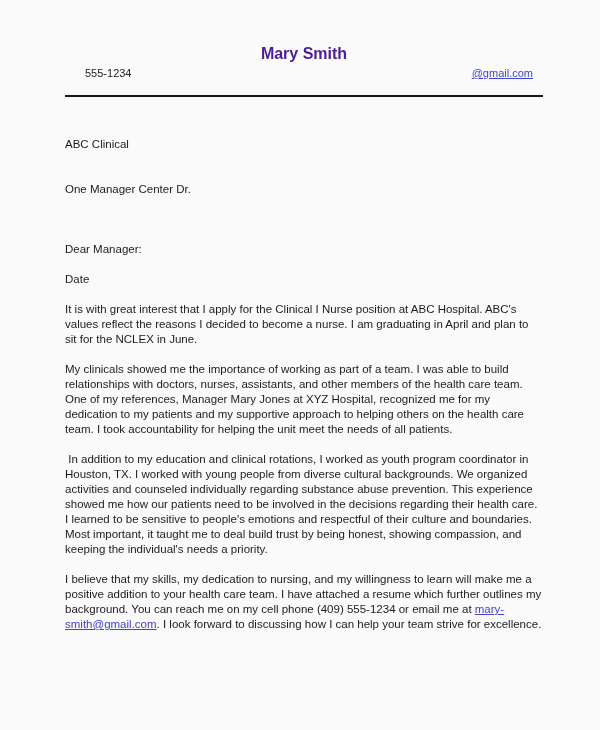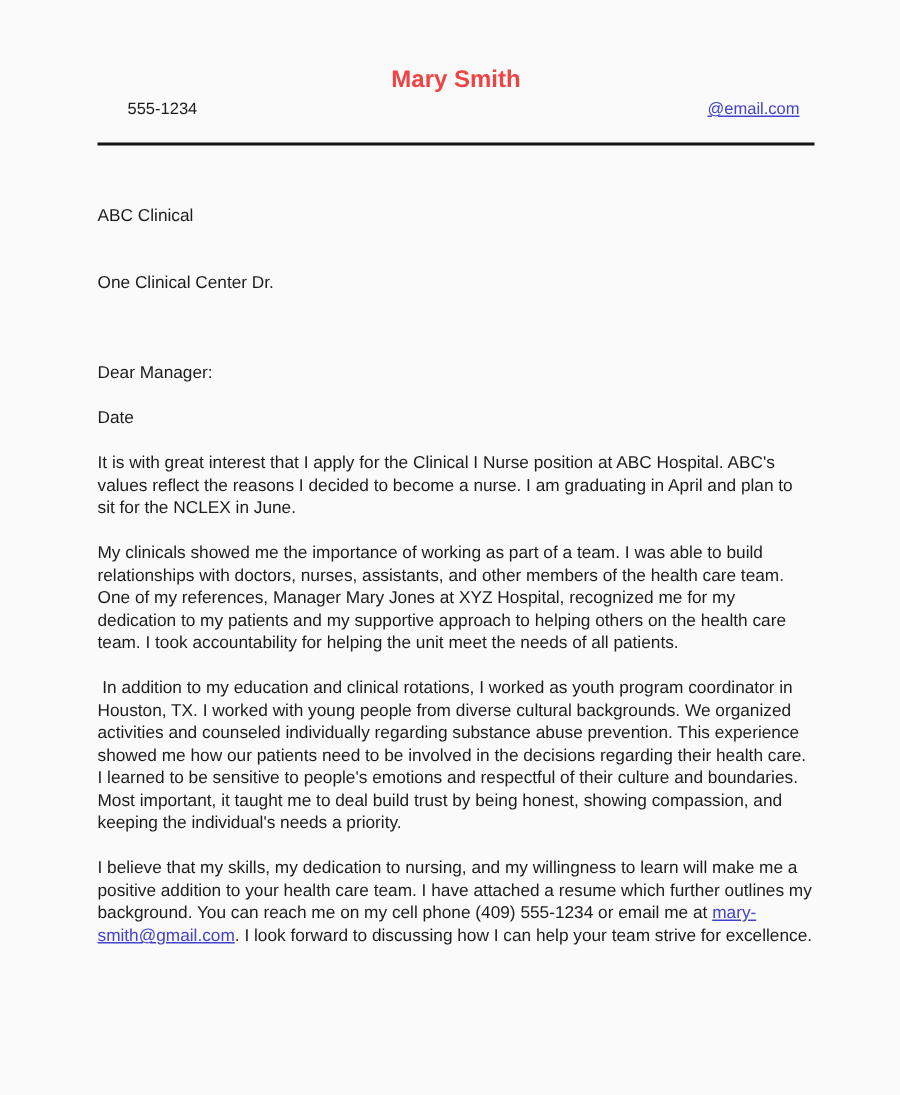--- a/index.html
+++ b/index.html
@@ -16,21 +16,21 @@
     width: 600px;
     height: 730px;
     padding: 44px 57px 0 65px;
   }
   .header-name {
     margin: 0;
     text-align: center;
     font-size: 16px;
     line-height: 20px;
     font-weight: bold;
-    color: #ef4444;
+    color: #4c1d95;
   }
   .contact-row {
     display: flex;
     justify-content: space-between;
     align-items: flex-start;
     font-size: 11px;
     line-height: 15px;
     margin-top: 2px;
   }
   .contact-phone { margin-left: 20px; }
@@ -56,28 +56,28 @@
 </style>
 </head>
 <body>
 
 <div class="page">
 
   <header>
     <h1 class="header-name">Mary Smith</h1>
     <div class="contact-row">
       <span class="contact-phone">555-1234</span>
-      <a class="link contact-email">@email.com</a>
+      <a class="link contact-email">@gmail.com</a>
     </div>
     <hr class="header-rule">
   </header>
 
   <div class="block recipient-block">
     <div class="recipient-line">ABC Clinical</div>
-    <div class="recipient-line">One Clinical Center Dr.</div>
+    <div class="recipient-line">One Manager Center Dr.</div>
   </div>
 
   <div class="block">Dear Manager:</div>
 
   <div class="block">Date</div>
 
   <p class="block">It is with great interest that I apply for the Clinical I Nurse position at ABC Hospital. ABC's values reflect the reasons I decided to become a nurse. I am graduating in April and plan to sit for the NCLEX in June.</p>
 
   <p class="block">My clinicals showed me the importance of working as part of a team. I was able to build relationships with doctors, nurses, assistants, and other members of the health care team. One of my references, Manager Mary Jones at XYZ Hospital, recognized me for my dedication to my patients and my supportive approach to helping others on the health care team. I took accountability for helping the unit meet the needs of all patients.</p>
 

